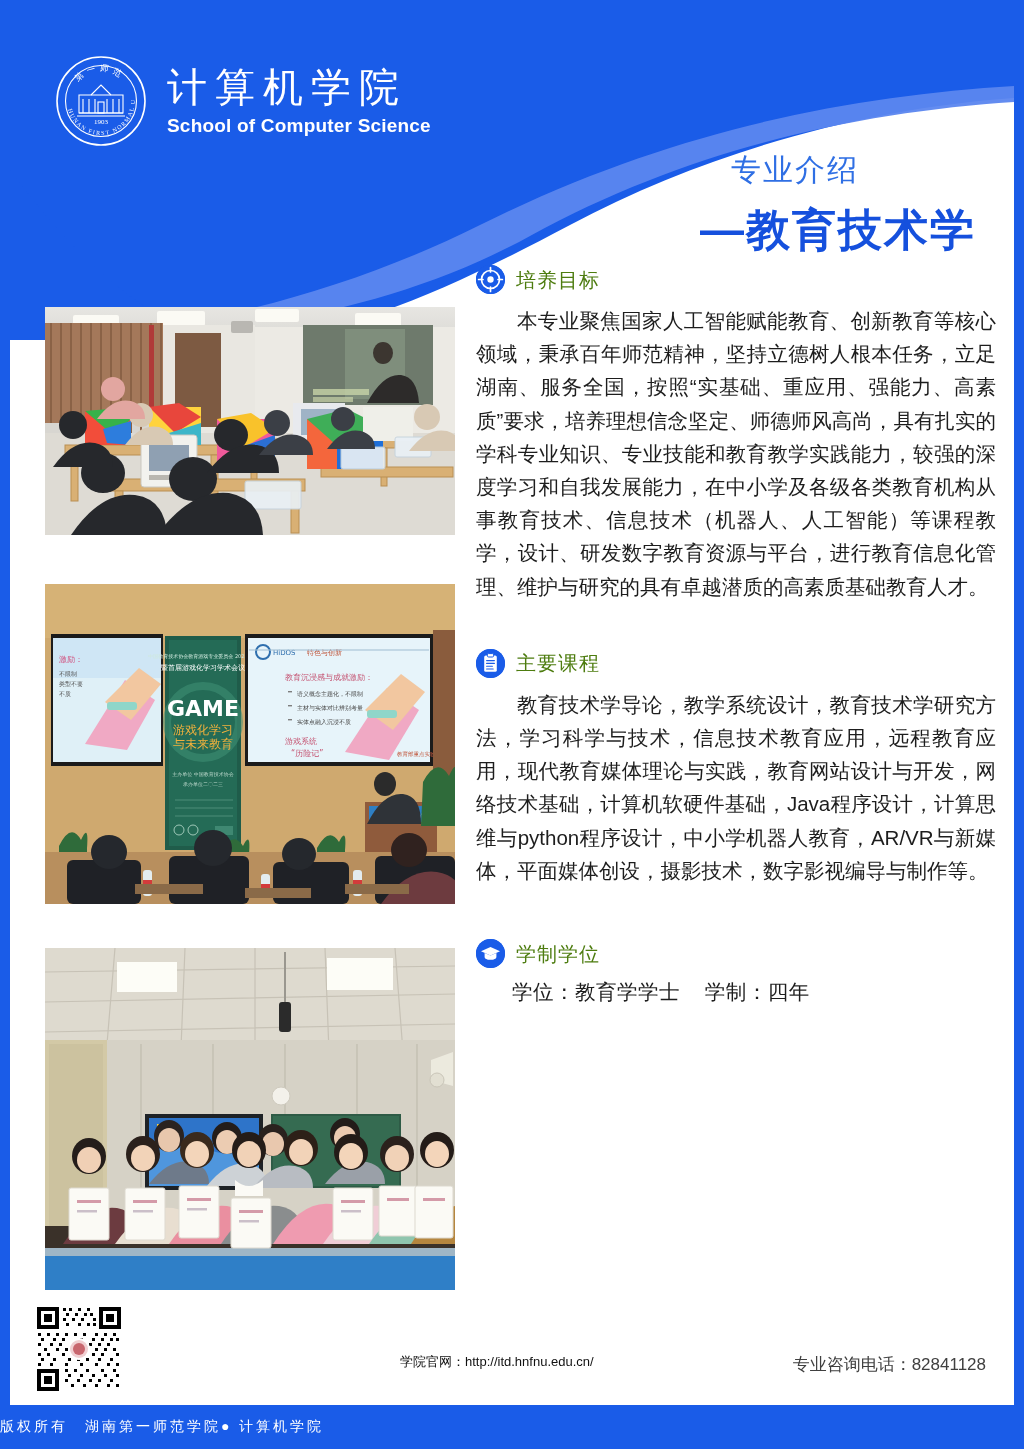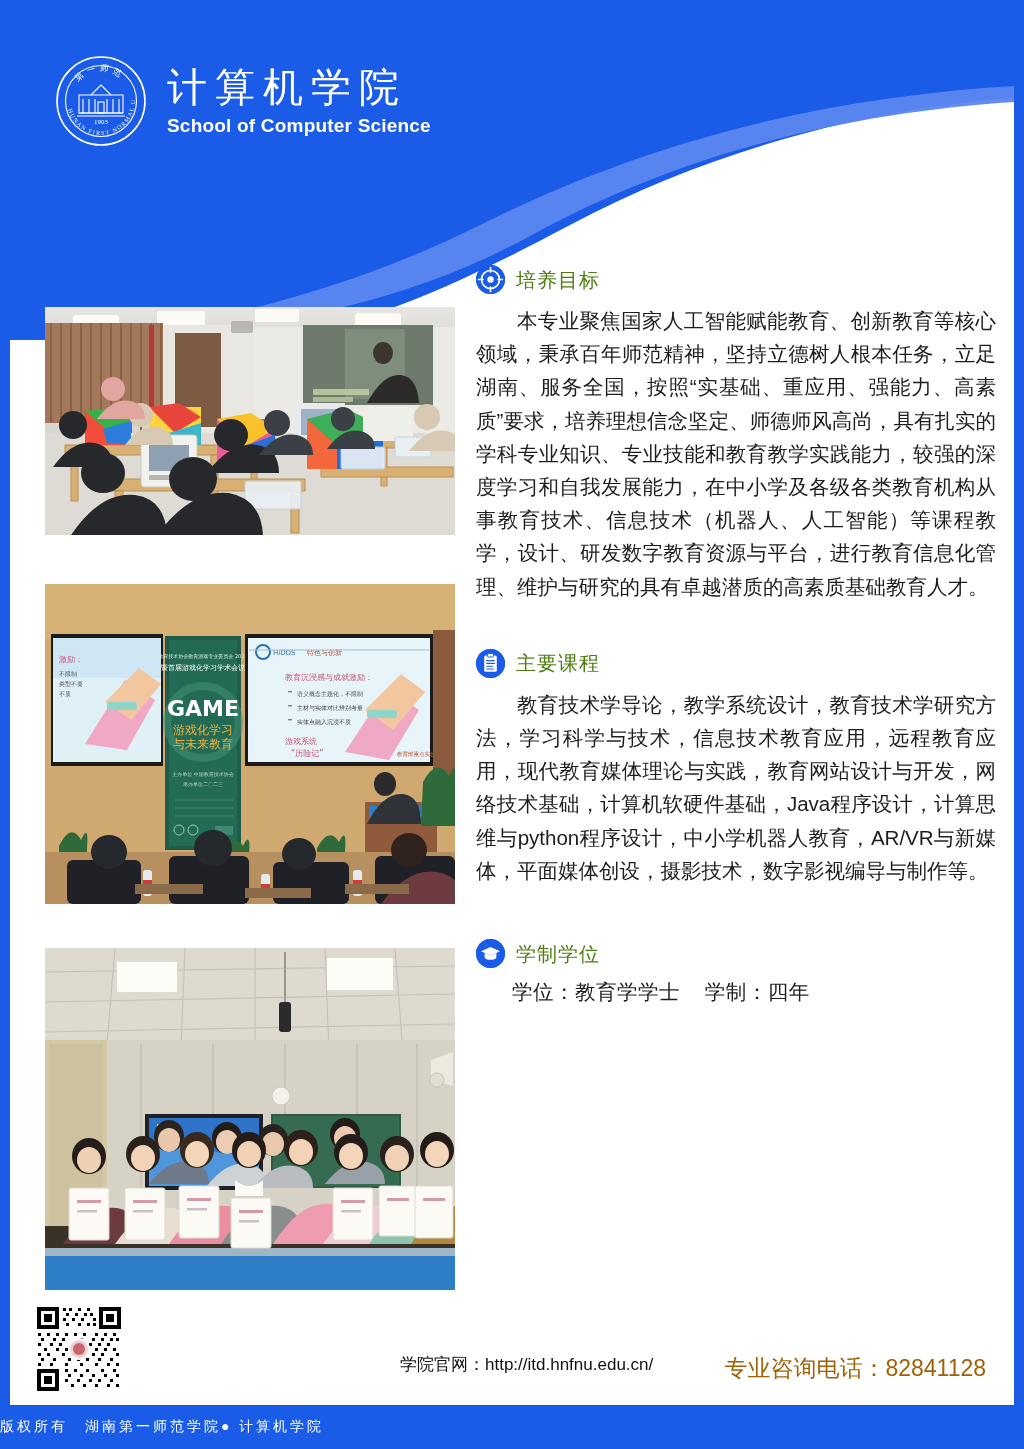--- a/index.html
+++ b/index.html
@@ -106,25 +106,25 @@
     position:absolute; left:25px; top:10px;
     width:88px; height:88px;
   }
   #qr svg { display:block; }
   #wechat {
     position:absolute; left:125px; top:36px;
     font-size:17px; color:#111; line-height:1.5;
   }
   #site {
     position:absolute; left:390px; top:58px;
-    font-size:17px; color:#111;
+    font-size:13px; color:#111;
   }
   #tel {
     position:absolute; right:28px; top:58px;
-    font-size:23px; color:#a16207;
+    font-size:17px; color:#404040;
   }
   #copyright {
     position:absolute; left:0; right:0; bottom:0; height:44px;
     display:flex; align-items:center; 
     padding-right:44px;
     color:#ffffff; font-size:14px; letter-spacing:3px;
     font-family:"Liberation Serif","DejaVu Serif",serif;
     z-index:7;
   }
 </style>
@@ -171,20 +171,24 @@
             <textPath href="#ringBot" startOffset="8%">HUNAN FIRST NORMAL UNIVERSITY</textPath>
           </text>
         </svg>
       </div>
       <div class="logo-text">
         <div class="logo-cn">计算机学院</div>
         <div class="logo-en">School of Computer Science</div>
       </div>
     </div>
 
+    <div id="title-block">
+      <div id="title-sub">专业介绍</div>
+      <div id="title-main">—教育技术学</div>
+    </div>
 
     <div class="photo" style="top:297px;height:228px;">
       <svg viewBox="0 0 410 228" preserveAspectRatio="none" xmlns="http://www.w3.org/2000/svg">
         <defs>
           <linearGradient id="lab-ceil" x1="0" y1="0" x2="0" y2="1">
             <stop offset="0" stop-color="#e7e6e2"></stop>
               <stop offset="1" stop-color="#cfcdc8"></stop>
           </linearGradient>
         </defs>
         <rect width="410" height="228" fill="#d8d6d1"></rect>

